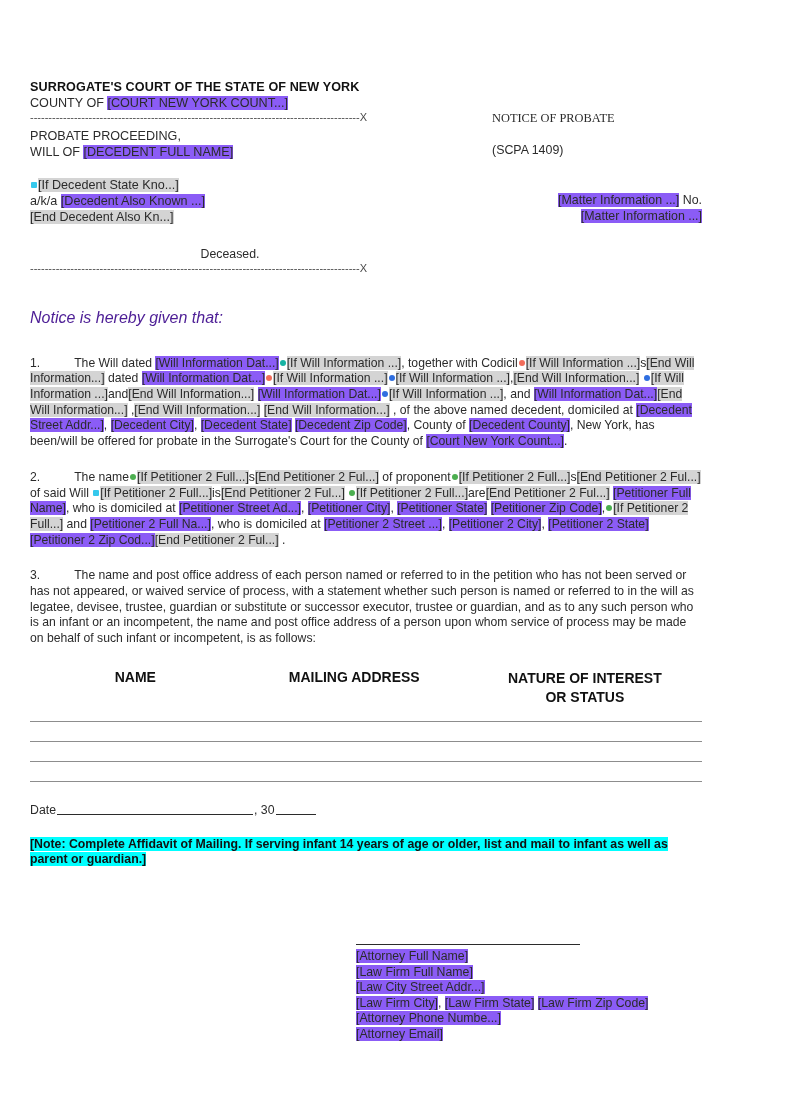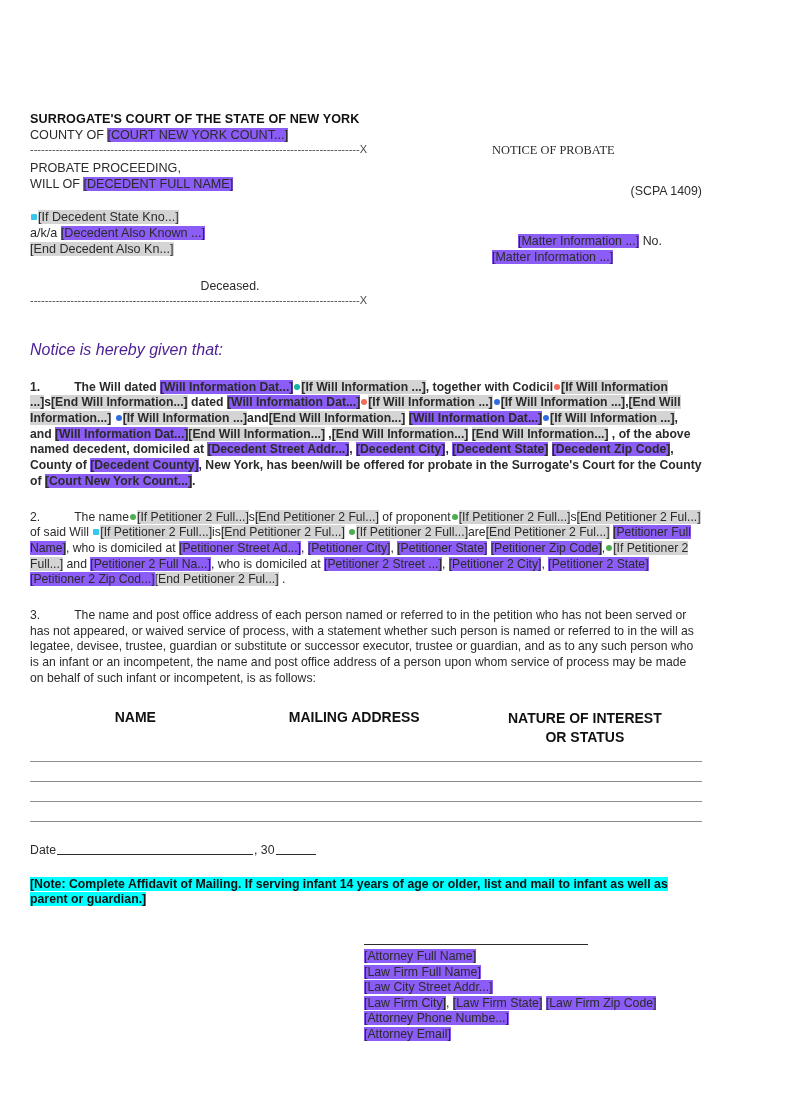--- a/index.html
+++ b/index.html
@@ -12,21 +12,21 @@
     height: 1100px;
     font-family: "Liberation Sans", sans-serif;
     color: #231f20;
     -webkit-font-smoothing: antialiased;
   }
   .page {
     position: relative;
     width: 732px;
     height: 1100px;
     box-sizing: border-box;
-    padding: 112px 30px 0 30px;
+    padding: 80px 30px 0 30px;
     background: #fff;
   }
 
   
   .t {
     font-size: 16px;
     line-height: 15.6px;
     color: #4c1d95;
     font-style: italic;
   }
@@ -146,21 +146,21 @@
     font-size: 12.3px;
     line-height: 15.5px;
     font-weight: bold;
     color: #111;
   }
   .note span { background: #00ffff; }
 
   
   .sig {
     position: absolute;
-    left: 364px;
+    left: 356px;
     top: 944px;
     width: 300px;
   }
   .sig-rule {
     border-top: 1.2px solid #2b2b2b;
     width: 224px;
     margin-bottom: 4px;
   }
   .sig-line {
     font-size: 12.3px;
@@ -197,30 +197,30 @@
 
       <div style="height:22px;"></div>
 
       <div class="deceased-row">Deceased.</div>
 
       <div class="dashrow" style="margin-top:1px;"><span class="dashes">------------------------------------------------------------------------------------------</span><span>X</span></div>
     </div>
 
     <div class="cap-right">
       <div class="notice-head" style="margin-top:29px;">NOTICE OF PROBATE</div>
-      <div class="scpa" style="margin-top:26px;text-align:right;">(SCPA 1409)</div>
-      <div class="matter-block" style="margin-top:35px;">
+      <div class="scpa" style="margin-top:17px;">(SCPA 1409)</div>
+      <div class="matter-block" style="margin-top:35px;text-align:right;">
         <span style="display:inline-block;width:26px;"></span><span class="hl">[Matter Information   ...]</span><span> No. </span><span class="hl">[Matter Information   ...]</span>
       </div>
     </div>
   </div>
 
   <div class="t" style="margin-top:34px;">Notice is hereby given that:</div>
 
-  <div class="para" style="margin-top:22px;font-weight:bold;">
+  <div class="para" style="margin-top:30px;">
     <span class="num">1.</span><span class="indent"></span><span id="p1-body"><span>The Will dated </span><span class="hl">[Will Information Dat...]</span><span class="mk" style="background: rgb(23, 179, 163);"></span><span class="fld">[If Will Information ...]</span><span>, together with Codicil</span><span class="mk" style="background: rgb(242, 109, 91);"></span><span class="fld">[If Will Information ...]</span><span>s</span><span class="fld">[End Will Information...]</span><span>  dated </span><span class="hl">[Will Information Dat...]</span><span class="mk" style="background: rgb(242, 109, 91);"></span><span class="fld">[If Will Information ...]</span><span class="mk" style="background: rgb(47, 110, 224);"></span><span class="fld">[If Will Information ...]</span><span>,</span><span class="fld">[End Will Information...]</span><span>  </span><span class="mk" style="background: rgb(47, 110, 224);"></span><span class="fld">[If Will Information ...]</span><span>and</span><span class="fld">[End Will Information...]</span><span>  </span><span class="hl">[Will Information Dat...]</span><span class="mk" style="background: rgb(47, 110, 224);"></span><span class="fld">[If Will Information ...]</span><span>, and </span><span class="hl">[Will Information Dat...]</span><span class="fld">[End Will Information...]</span><span>  ,</span><span class="fld">[End Will Information...]</span><span>  </span><span class="fld">[End Will Information...]</span><span>  , of the above named decedent, domiciled at </span><span class="hl">[Decedent Street Addr...]</span><span>, </span><span class="hl">[Decedent City]</span><span>, </span><span class="hl">[Decedent State]</span><span> </span><span class="hl">[Decedent Zip Code]</span><span>, County of </span><span class="hl">[Decedent County]</span><span>, New York, has been/will be offered for probate in the Surrogate's Court for the County of </span><span class="hl">[Court New York Count...]</span><span>.</span></span>
   </div>
 
   <div class="para" style="margin-top:20px;">
     <span class="num">2.</span><span class="indent"></span><span id="p2-body"><span>The name</span><span class="mk" style="background: rgb(76, 175, 80);"></span><span class="fld">[If Petitioner 2 Full...]</span><span>s</span><span class="fld">[End Petitioner 2 Ful...]</span><span>  of proponent</span><span class="mk" style="background: rgb(76, 175, 80);"></span><span class="fld">[If Petitioner 2 Full...]</span><span>s</span><span class="fld">[End Petitioner 2 Ful...]</span><span>  of said Will  </span><span class="mk mk-sq" style="background: rgb(53, 200, 236);"></span><span class="fld">[If Petitioner 2 Full...]</span><span>is</span><span class="fld">[End Petitioner 2 Ful...]</span><span>  </span><span class="mk" style="background: rgb(76, 175, 80);"></span><span class="fld">[If Petitioner 2 Full...]</span><span>are</span><span class="fld">[End Petitioner 2 Ful...]</span><span>  </span><span class="hl">[Petitioner Full Name]</span><span>, who is domiciled at </span><span class="hl">[Petitioner Street Ad...]</span><span>, </span><span class="hl">[Petitioner City]</span><span>, </span><span class="hl">[Petitioner State]</span><span> </span><span class="hl">[Petitioner Zip Code]</span><span>,</span><span class="mk" style="background: rgb(76, 175, 80);"></span><span class="fld">[If Petitioner 2 Full...]</span><span> and </span><span class="hl">[Petitioner 2 Full Na...]</span><span>, who is domiciled at </span><span class="hl">[Petitioner 2 Street ...]</span><span>, </span><span class="hl">[Petitioner 2 City]</span><span>, </span><span class="hl">[Petitioner 2 State]</span><span> </span><span class="hl">[Petitioner 2 Zip Cod...]</span><span class="fld">[End Petitioner 2 Ful...]</span><span>  .</span></span>
   </div>
 
   <div class="para" style="margin-top:20px;">
     <span class="num">3.</span><span class="indent"></span><span>The name and post office address of each person named or referred to in the petition who has not been served or has not appeared, or waived service of process, with a statement whether such person is named or referred to in the will as legatee, devisee, trustee, guardian or substitute or successor executor, trustee or guardian, and as to any such person who is an infant or an incompetent, the name and post office address of a person upon whom service of process may be made on behalf of such infant or incompetent, is as follows:</span>
   </div>

